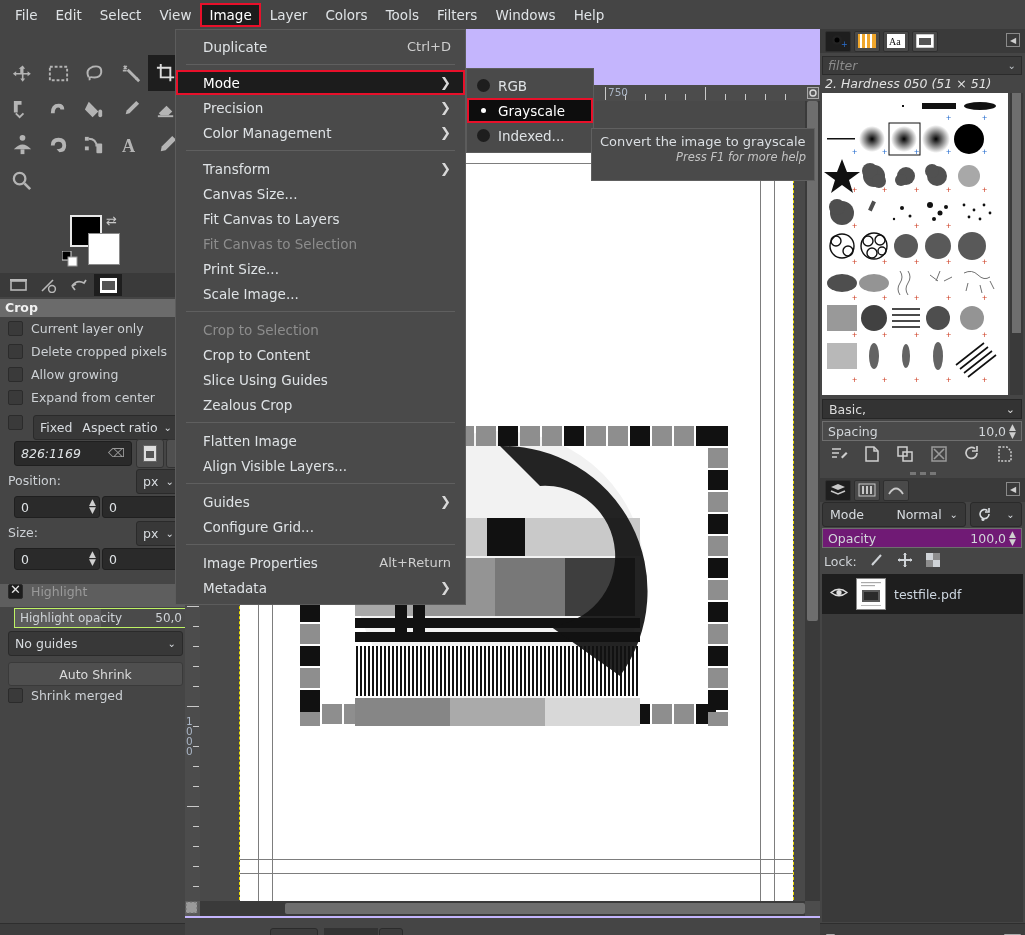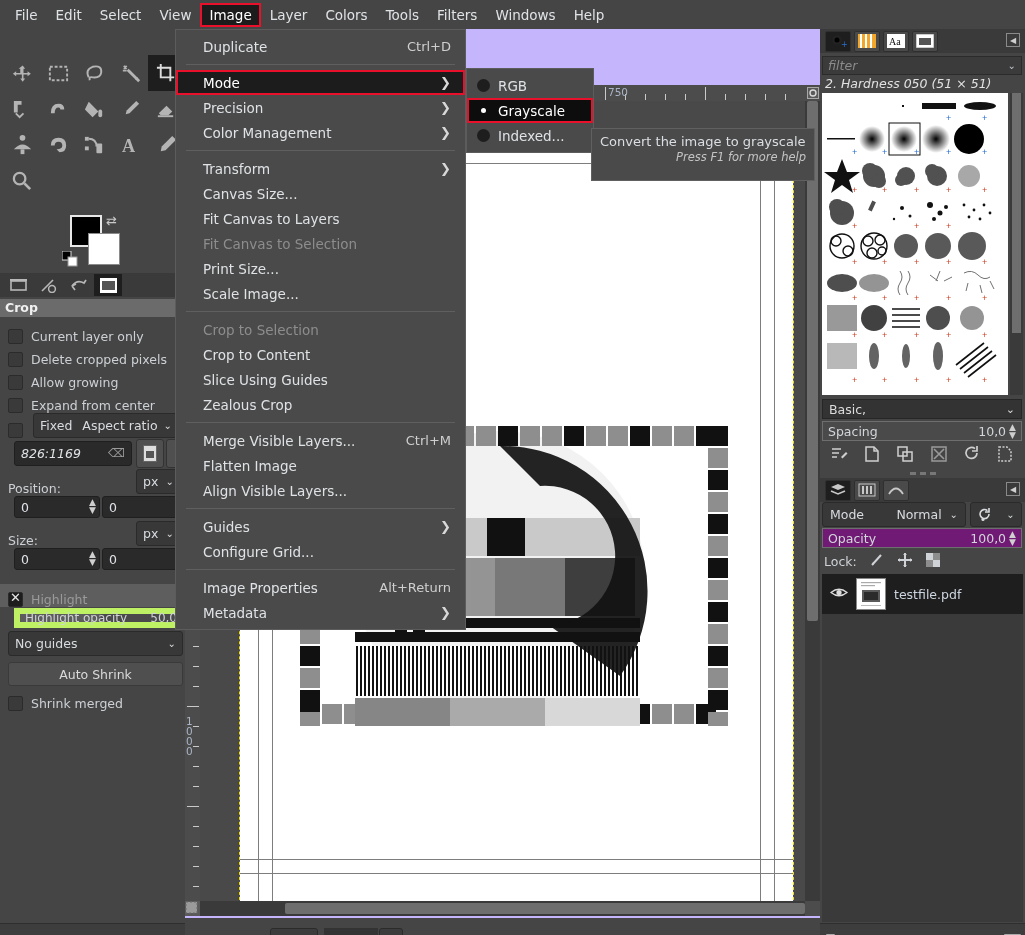--- a/index.html
+++ b/index.html
@@ -65,21 +65,21 @@
     color: #b8b8b8;
   }
   .opttab.sel { background: #1e1e1e; }
   #optstitle {
     position: absolute; left: 0; top: 26px; width: 185px; height: 18px;
     background: #6b6b6b; color: #f0f0f0; font-weight: bold; font-size: 12.5px;
     padding-left: 5px; line-height: 18px;
   }
   .optrow {
     position: absolute; left: 0; width: 185px; height: 23px;
-    display: flex; align-items: flex-end; padding-left: 8px; gap: 8px;
+    display: flex; align-items: flex-start; padding-left: 8px; gap: 8px;
   }
   .cbox {
     width: 15px; height: 15px; background: #3a3a3a;
     border: 1px solid #2b2b2b; border-radius: 2px; flex: none;
   }
   .cbox.on { background: #1d1d1d; position: relative; }
   .cbox.on::after {
     content: "✕"; position: absolute; left: 1px; top: -3px;
     color: #e6e6e6; font-size: 13px; font-weight: bold;
   }
@@ -105,21 +105,21 @@
     position: relative; background: #2a2a2a; border: 1px solid #1f1f1f; border-radius: 3px;
     height: 22px; display: flex; align-items: center; padding: 0 6px;
     color: #dfe3e6; font-size: 12.5px;
   }
   .spinarrows {
     position: absolute; right: 3px; top: 1px; display: flex; flex-direction: column;
     line-height: 8px; font-size: 9px; color: #cfcfcf;
   }
   .sliderbar {
     position: relative; height: 20px; background: #4a4a4a;
-    border: 6px solid #bef264; display: flex; align-items: center;
+    border: 1px solid #bef264; display: flex; align-items: center;
     justify-content: space-between; padding: 0 5px; color: #cfd3d7; font-size: 12px;
   }
   .sliderbar .fill { position: absolute; left: 0; top: 0; bottom: 0; background: #5c5c5c; }
   .sliderbar span { position: relative; }
 
   
   #leftbottom {
     position: absolute; left: 0; top: 894px; width: 185px; height: 41px;
     background: #3d3d3d; border-top: 1px solid #2e2e2e;
     display: flex; align-items: center; justify-content: space-around;
@@ -1315,24 +1315,20 @@
         <span>Crop to Content</span>
       </div>
       <div class="mi">
         <span>Slice Using Guides</span>
       </div>
       <div class="mi">
         <span>Zealous Crop</span>
       </div>
       <div class="msep"></div>
       <div class="mi">
-        <span>Merge Visible Layers...</span>
-        <span class="accel">Ctrl+M</span>
-      </div>
-      <div class="mi">
         <span>Flatten Image</span>
       </div>
       <div class="mi">
         <span>Align Visible Layers...</span>
       </div>
       <div class="msep"></div>
       <div class="mi">
         <span>Guides</span>
         <span class="arrow">❯</span>
       </div>

